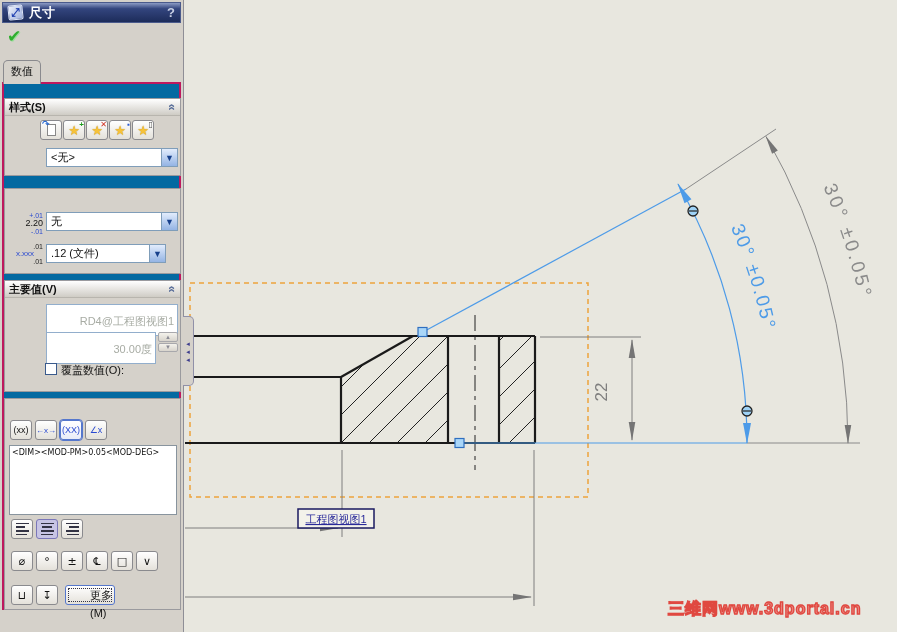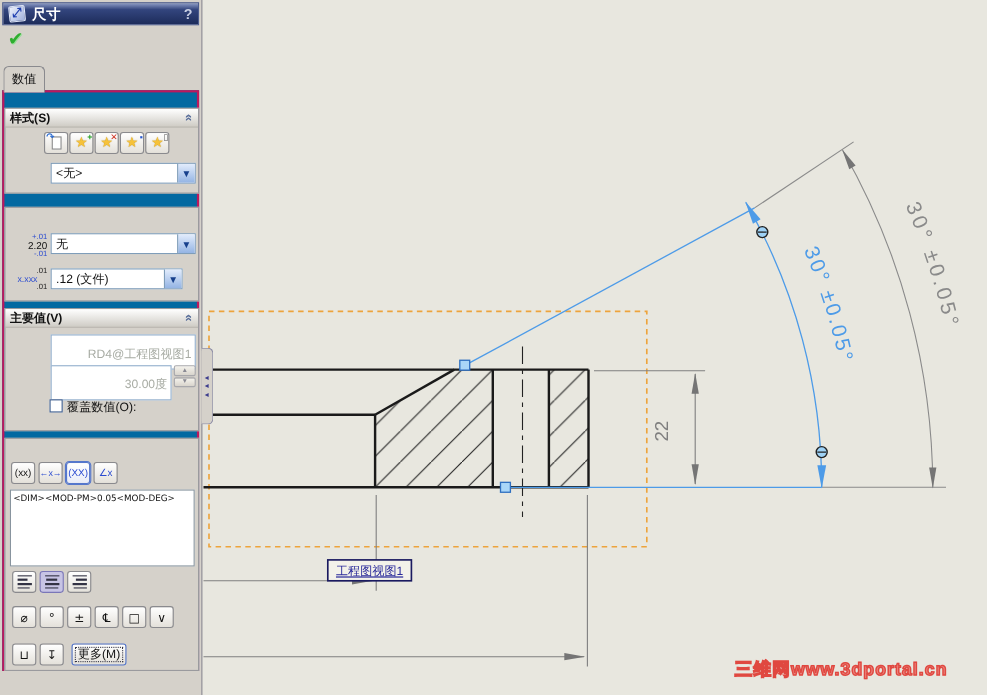--- a/index.html
+++ b/index.html
@@ -84,22 +84,22 @@
     line-height:1.2; overflow:hidden; }
 
   .align-ic { display:inline-flex; flex-direction:column; gap:2px; width:13px; }
   .align-ic i { height:1.6px; background:#334; display:block; }
   .al-l i:nth-child(2){ width:70%; } .al-l i:nth-child(4){ width:85%; }
   .al-c i:nth-child(2){ width:70%; margin:0 auto; } .al-c i:nth-child(4){ width:85%; margin:0 auto; }
   .al-r i:nth-child(2){ width:70%; margin-left:auto; } .al-r i:nth-child(4){ width:85%; margin-left:auto; }
 
   .more-btn { position:absolute; height:20px; width:50px; border:1px solid #5577cc;
     outline:1px dotted #334; outline-offset:-4px; border-radius:3px;
-    background:linear-gradient(#ffffff,#e4e1da); font-size:11px; text-align:center;
-    line-height:18px; cursor:default; }
+    background:linear-gradient(#ffffff,#e4e1da); font-size:11px; 
+    line-height:18px; cursor:default;padding-left:24px; }
 
   .splitter { position:absolute; left:183px; top:316px; width:11px; height:70px;
     background:#d5d1ca; border:1px solid #9090a8; border-left:none;
     border-radius:0 5px 5px 0; z-index:3; display:flex; flex-direction:column;
     align-items:center; justify-content:center; gap:3px; }
   .splitter span { color:#3a3a8c; font-size:7px; line-height:5px; }
 
   .sym { font-size:11px; font-family:"DejaVu Sans",sans-serif; }
 </style>
 </head>

